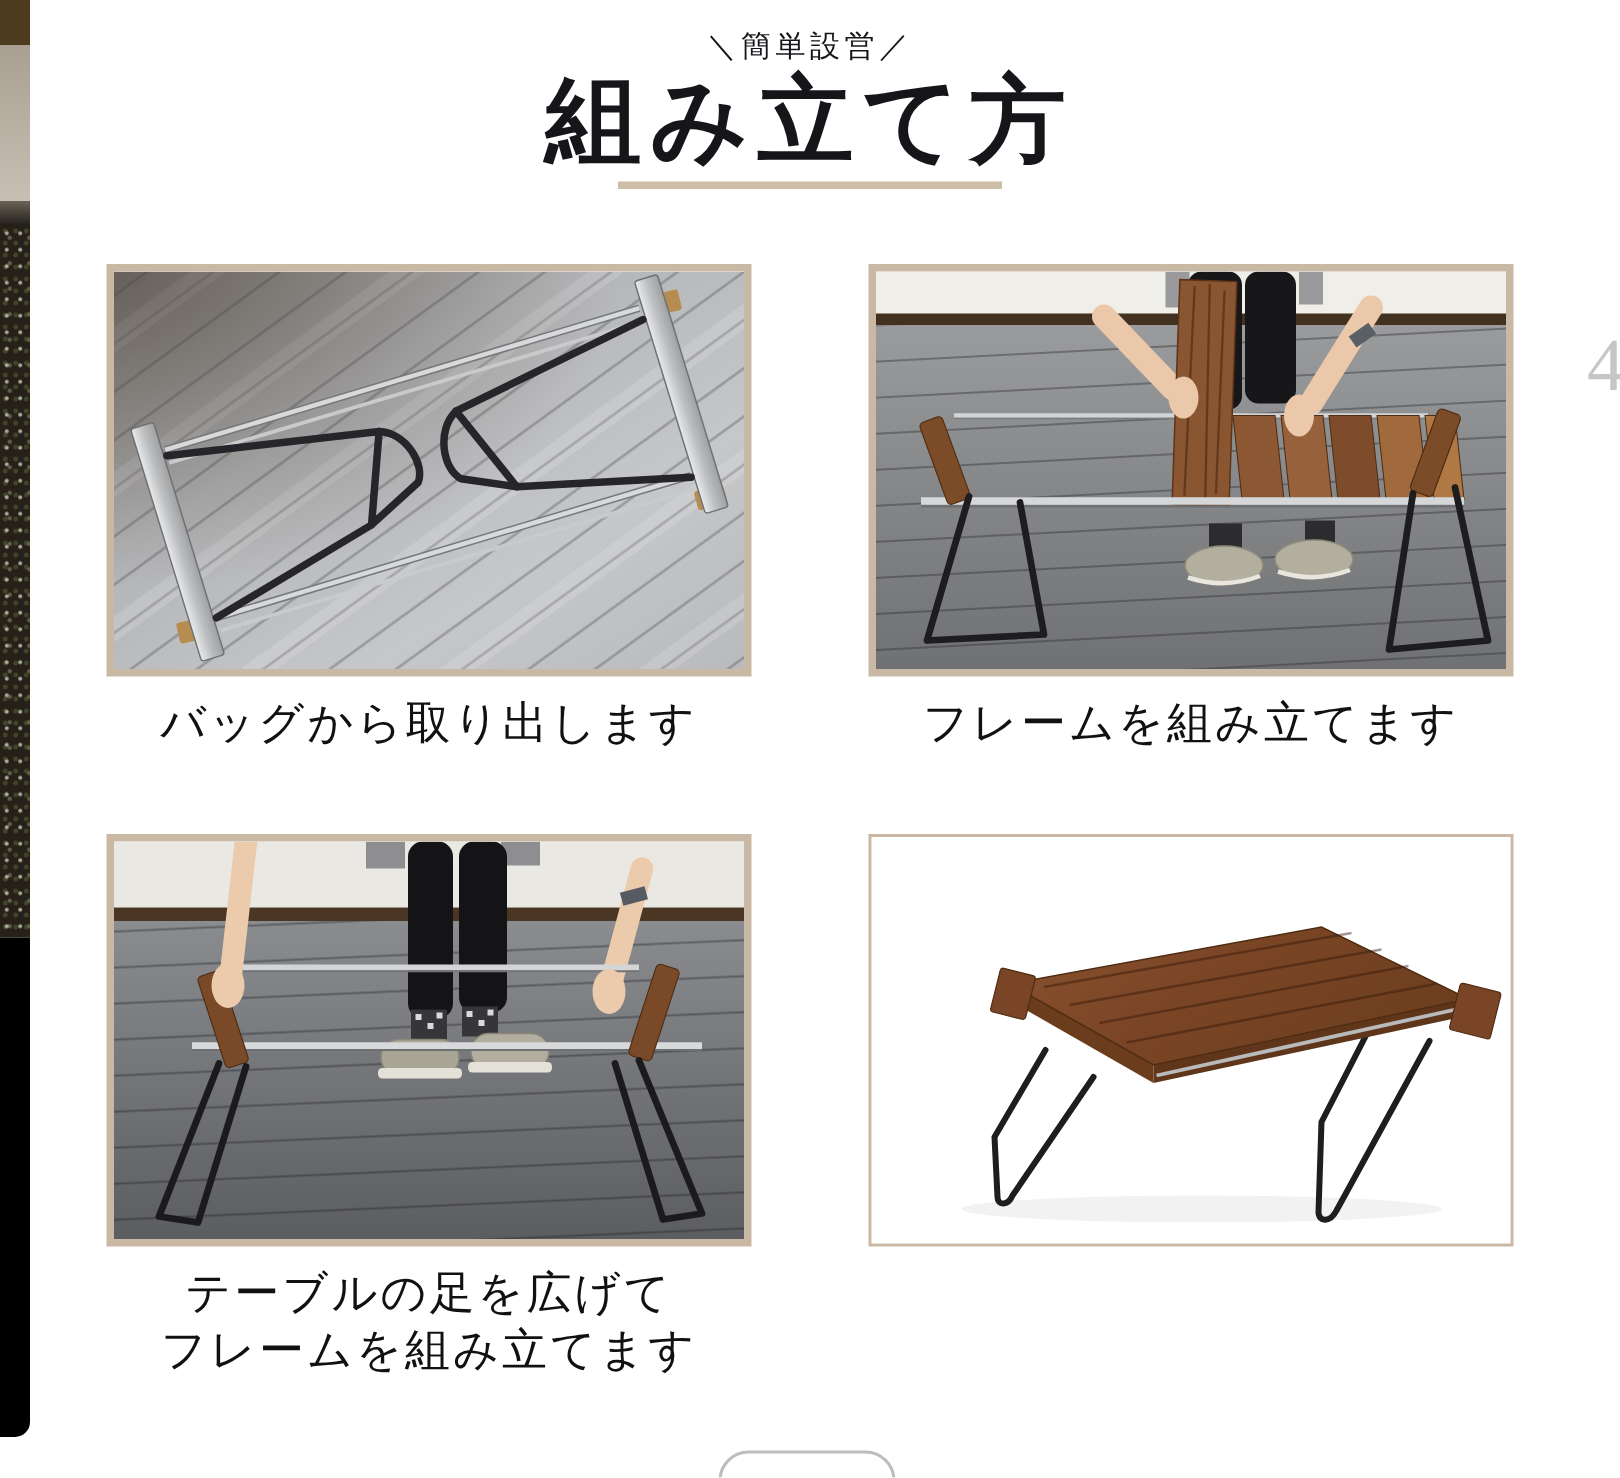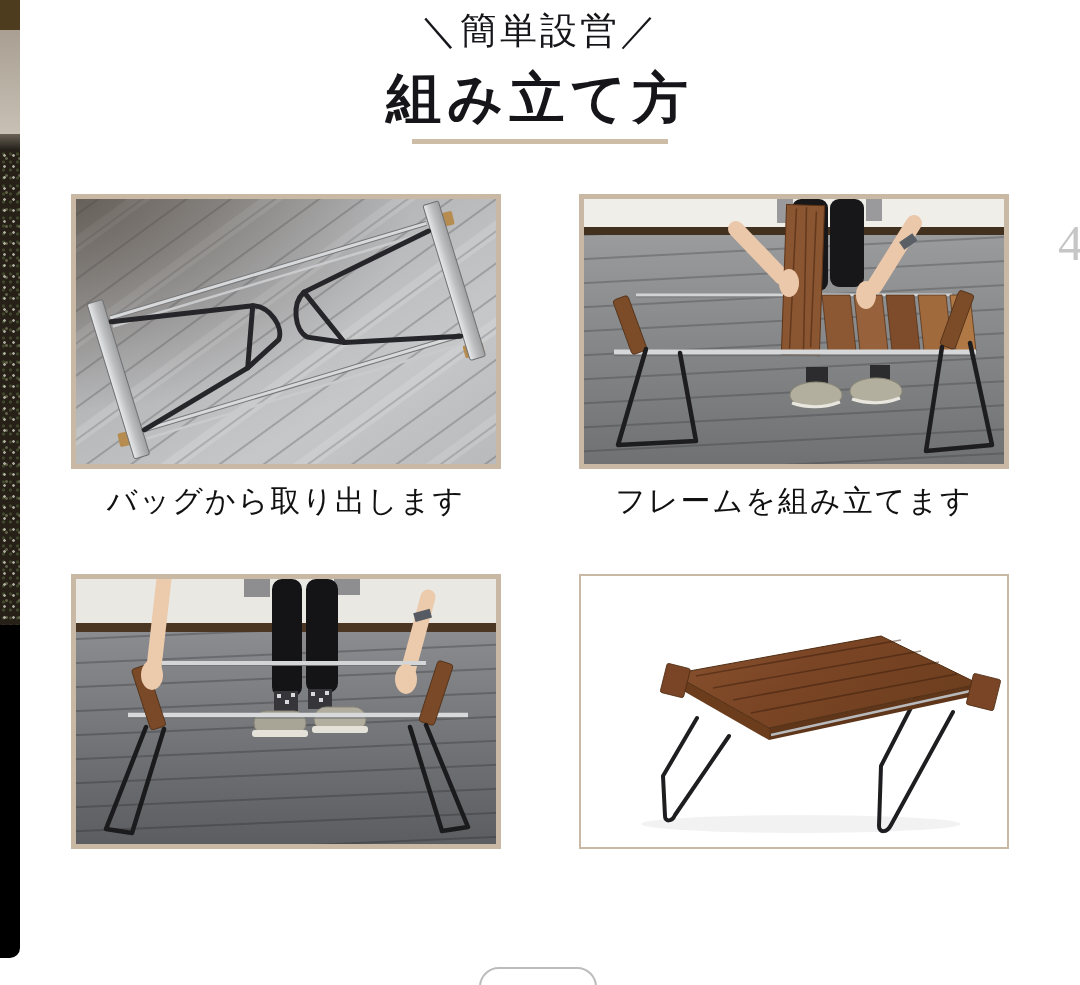--- a/index.html
+++ b/index.html
@@ -18,22 +18,22 @@
       radial-gradient(circle, rgba(150,160,120,0.5) 1px, transparent 1.8px),
       radial-gradient(circle, rgba(95,115,60,0.45) 1.2px, transparent 2px);
     background-size:9px 11px, 13px 17px, 7px 8px; }
   .edge-seg5 { height:333px; background:#000; border-bottom-right-radius:10px; }
 
   
   .page-number { position:absolute; left:1058px; top:214px; width:60px;
     font-size:50px; color:#c6c6c6; font-weight:400; z-index:4; }
 
   header { padding-top:12px; text-align:center; color:#15151a; }
-  .tagline { font-size:37px; letter-spacing:3px; line-height:38px; }
-  .title { font-size:55px; font-weight:700; letter-spacing:6px; line-height:62px; margin-top:18px; }
+  .tagline { font-size:20px; letter-spacing:3px; line-height:38px; }
+  .title { font-size:64px; font-weight:700; letter-spacing:6px; line-height:62px; margin-top:0; }
   .title-underline { width:256px; height:5px; background:#cdbca6; margin:9px auto 0; }
 
   .grid { margin-top:50px; display:grid; grid-template-columns:430px 430px;
     column-gap:78px; justify-content:center; }
   figure.step { width:430px; }
   .photo { width:430px; height:275px; border:5px solid #c9b8a3; background:#fff; overflow:hidden; }
   .photo svg { display:block; }
   .photo--outline { border:2px solid #c9b8a3; }
   figcaption { height:105px; padding-top:13px; text-align:center;
     font-size:30px; line-height:38px; letter-spacing:2px; color:#111; }
@@ -234,20 +234,24 @@
               <rect x="352" y="82" width="16" height="64" rx="3" fill="#7a4a28" stroke="#4f2e14" stroke-width="0.8"></rect>
             </g>
           <ellipse cx="76" cy="96" rx="11" ry="15" fill="#eccaac"></ellipse>
           <ellipse cx="330" cy="100" rx="11" ry="15" fill="#eccaac"></ellipse>
           <g fill="none" stroke="#1b1b1e" stroke-width="4.5" stroke-linejoin="round" stroke-linecap="round">
             <path d="M 70,148 L 30,250 L 56,254 L 88,150"></path>
             <path d="M 350,146 L 392,248 L 366,252 L 334,148"></path>
           </g>
         </svg>
       </div>
+      <figcaption>
+        <div>テーブルの足を広げて</div>
+        <div>フレームを組み立てます</div>
+      </figcaption>
     </figure>
 
     <figure class="step">
       <div class="photo photo--outline">
         <svg width="426" height="271" viewBox="0 0 426 271">
           <defs>
             <linearGradient id="p4top" x1="0" y1="0" x2="1" y2="0.4">
               <stop offset="0" stop-color="#8a5330"></stop>
                 <stop offset="0.5" stop-color="#7a4525"></stop>
                 <stop offset="1" stop-color="#6e3f1f"></stop>

